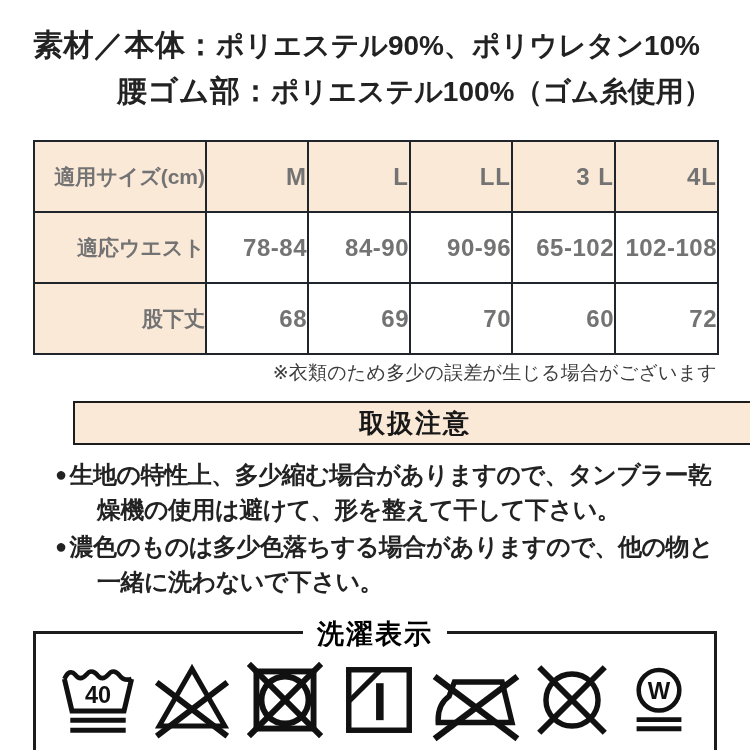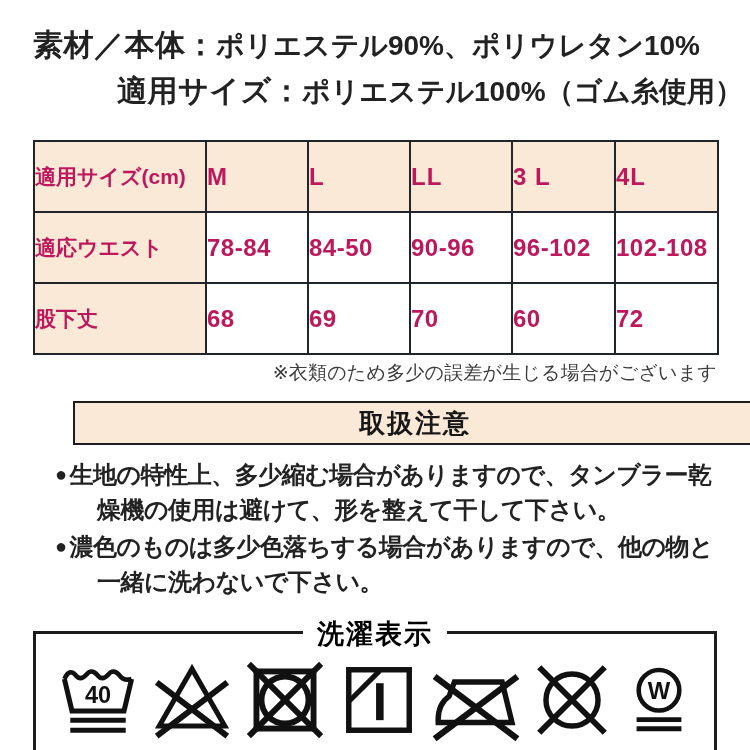--- a/index.html
+++ b/index.html
@@ -17,22 +17,22 @@
   .mat-line2{padding-left:84px;}
   .mat-label{font-size:30px;font-weight:900;letter-spacing:0.5px;color:#222;}
   .mat-value{font-size:28px;font-weight:600;color:#222;}
 
   
   table.size-table{
     border-collapse:collapse;margin-top:24px;table-layout:fixed;
     width:684px;
   }
   table.size-table th,table.size-table td{
-    border:2px solid #20242b;text-align:left;vertical-align:middle;
-    padding:0;color:#be185d;
+    border:2px solid #20242b;text-align:right;vertical-align:middle;
+    padding:0;color:#737373;
   }
   table.size-table tr{height:71px;}
   .cell-beige{background:#fbe9d8;}
   .cell-white{background:#ffffff;}
   .hdr-label{font-size:21px;font-weight:800;}
   .hdr-size{font-size:24px;font-weight:800;letter-spacing:1px;}
   .row-label{font-size:21px;font-weight:800;}
   .val{font-size:24px;font-weight:800;letter-spacing:0.5px;}
 
   .table-note{
@@ -77,21 +77,21 @@
 </head>
 <body>
 
 <div class="page">
 
   <div class="materials">
     <div class="mat-line1">
       <span class="mat-label">素材／本体：</span><span class="mat-value">ポリエステル90%、ポリウレタン10%</span>
     </div>
     <div class="mat-line2">
-      <span class="mat-label">適用サイズ：</span><span class="mat-value">ポリエステル100%（ゴム糸使用）</span>
+      <span class="mat-label">腰ゴム部：</span><span class="mat-value">ポリエステル100%（ゴム糸使用）</span>
     </div>
   </div>
 
   <table class="size-table">
     <colgroup>
       <col style="width:172px">
         <col style="width:102px">
         <col style="width:102px">
       <col style="width:102px">
         <col style="width:103px">
@@ -102,23 +102,23 @@
       <th class="cell-beige hdr-label">適用サイズ(cm)</th>
       <th class="cell-beige hdr-size">M</th>
       <th class="cell-beige hdr-size">L</th>
       <th class="cell-beige hdr-size">LL</th>
       <th class="cell-beige hdr-size">3 L</th>
       <th class="cell-beige hdr-size">4L</th>
     </tr>
     <tr>
       <th class="cell-beige row-label">適応ウエスト</th>
       <td class="cell-white val">78-84</td>
-      <td class="cell-white val">84-50</td>
+      <td class="cell-white val">84-90</td>
       <td class="cell-white val">90-96</td>
-      <td class="cell-white val">96-102</td>
+      <td class="cell-white val">65-102</td>
       <td class="cell-white val">102-108</td>
     </tr>
     <tr>
       <th class="cell-beige row-label">股下丈</th>
       <td class="cell-white val">68</td>
       <td class="cell-white val">69</td>
       <td class="cell-white val">70</td>
       <td class="cell-white val">60</td>
       <td class="cell-white val">72</td>
     </tr>

